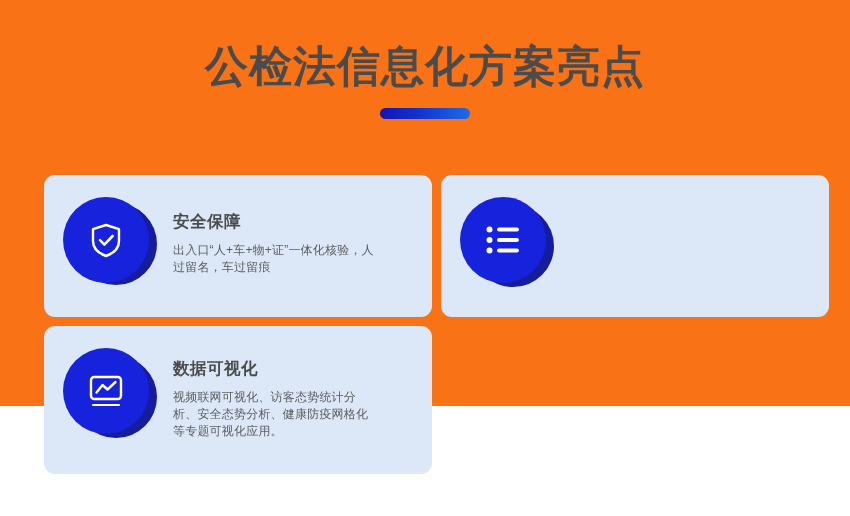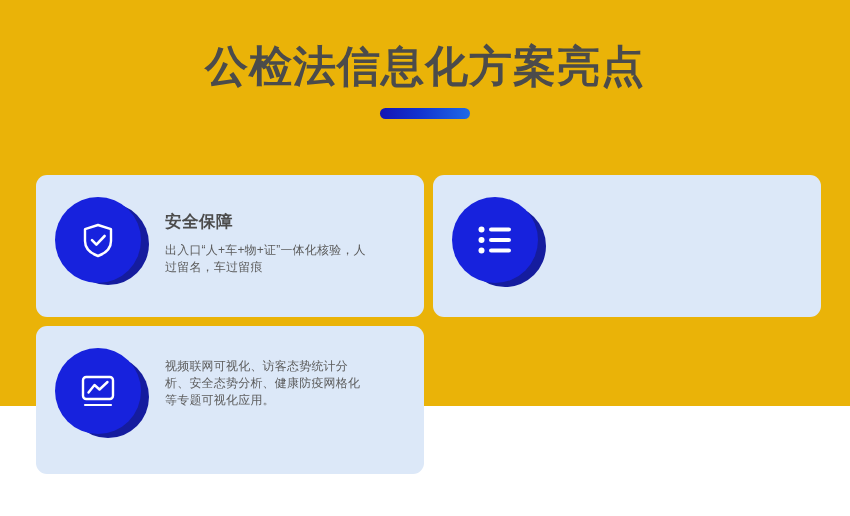--- a/index.html
+++ b/index.html
@@ -11,21 +11,21 @@
     height: 516px;
     background: #ffffff;
     font-family: "Liberation Sans", "DejaVu Sans", sans-serif;
     overflow: hidden;
   }
   .page {
     position: relative;
     width: 850px;
     height: 406px;
     box-sizing: border-box;
-    background: #eab308;
+    background: #f97316;
   }
 
   
   .header {
     padding-top: 38px;
     text-align: center;
   }
   .page-title {
     margin: 0;
     font-size: 43px;
@@ -39,21 +39,21 @@
     width: 90px;
     height: 11px;
     margin: 14px auto 0 auto;
     border-radius: 6px;
     background: linear-gradient(to right, #1414b4 0%, #1234cf 45%, #1f6ae8 100%);
   }
 
   
   .cards {
     position: absolute;
-    left: 36px;
+    left: 44px;
     top: 175px;
     width: 779px;
     display: grid;
     grid-template-columns: 388px 388px;
     grid-template-rows: 142px 148px;
     column-gap: 12px;
     row-gap: 12px;
     gap: 9px;
   }
   .card {
@@ -184,18 +184,19 @@
           <span>
             <svg width="40" height="38" viewBox="0 0 40 38" fill="none">
               <rect x="5" y="5" width="30" height="22" rx="3.2" stroke="#ffffff" stroke-width="2.4" fill="none"></rect>
               <path d="M10.5 20.5 L16.5 13 L21.5 17.5 L29.5 10" stroke="#ffffff" stroke-width="2.4" stroke-linecap="round" stroke-linejoin="round" fill="none"></path>
               <path d="M7 33 H33" stroke="#ffffff" stroke-width="2.2" stroke-linecap="round"></path>
             </svg>
           </span>
         </div>
       </div>
       <div class="card-text">
+        <p class="card-title">数据可视化</p>
         <p class="card-desc">视频联网可视化、访客态势统计分析、安全态势分析、健康防疫网格化等专题可视化应用。</p>
       </div>
     </div>
 
   </div>
 </div>
 
 </body></html>

